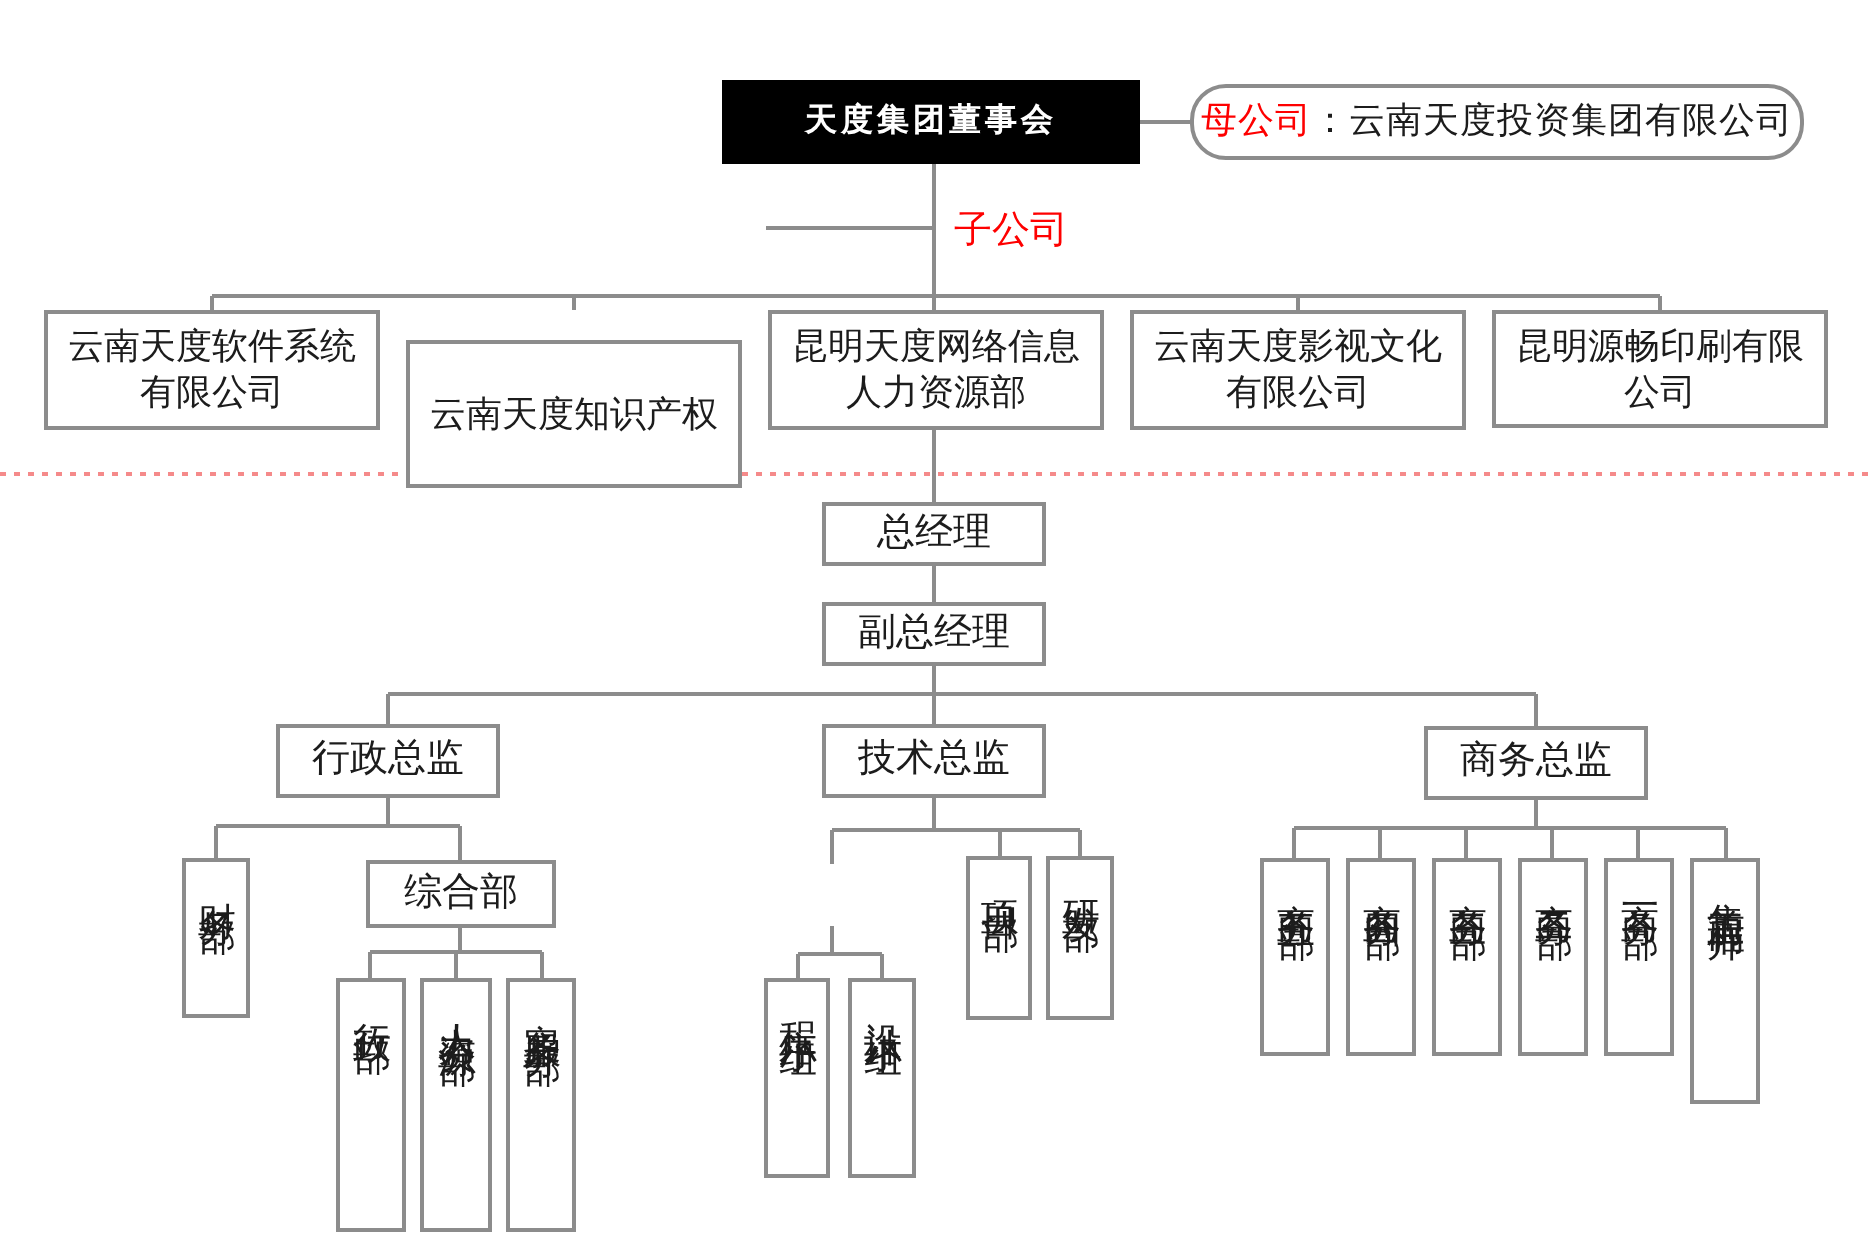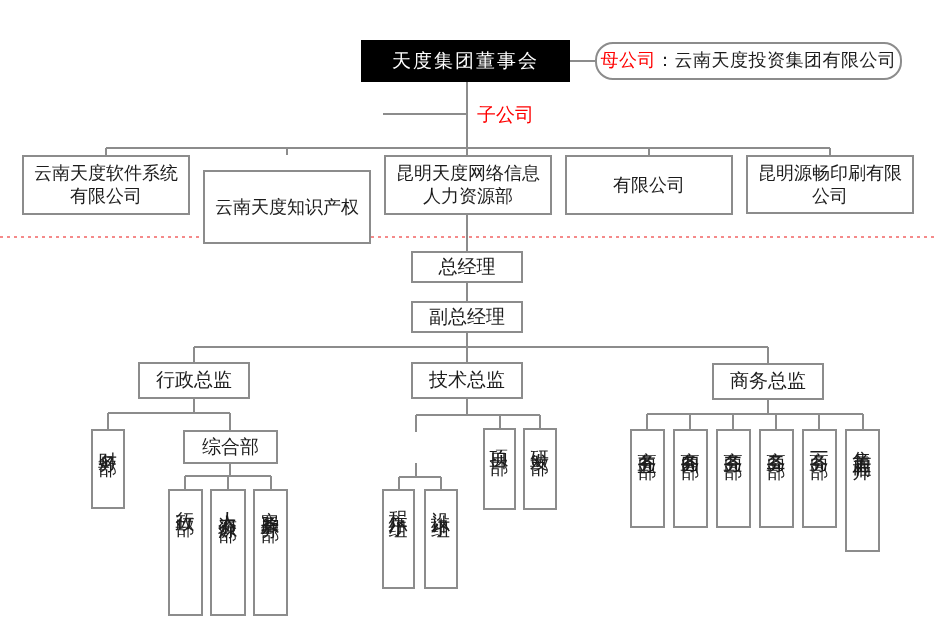--- a/index.html
+++ b/index.html
@@ -46,22 +46,23 @@
     align-items: center;
     justify-content: center;
     font-size: 19px;
     line-height: 1.2;
     white-space: nowrap;
   }
   .node.root {
     background: var(--root-bg);
     color: var(--root-fg);
     border-color: var(--root-bg);
-    font-size: 19px;
+    font-size: 16px;
     letter-spacing: 2px;
+    font-weight: bold;
   }
   .node.parent { font-size: 18px; letter-spacing: 0.5px; border-radius: 18px; }
   .node.small { font-size: 18px; }
   .node.two-line {
     flex-direction: column;
     font-size: 18px;
     line-height: 23px;
   }
   .node.vbox {
     align-items: flex-start;
@@ -148,20 +149,21 @@
     <span>有限公司</span>
   </div>
   <div class="node two-line" style="left:203px;top:170px;width:168px;height:74px">
     <span>云南天度知识产权</span>
   </div>
   <div class="node two-line" style="left:384px;top:155px;width:168px;height:60px">
     <span>昆明天度网络信息</span>
     <span>人力资源部</span>
   </div>
   <div class="node two-line" style="left:565px;top:155px;width:168px;height:60px">
+    <span>云南天度影视文化</span>
     <span>有限公司</span>
   </div>
   <div class="node two-line" style="left:746px;top:155px;width:168px;height:59px">
     <span>昆明源畅印刷有限</span>
     <span>公司</span>
   </div>
 
   <div class="node" style="left:411px;top:251px;width:112px;height:32px">总经理</div>
   <div class="node" style="left:411px;top:301px;width:112px;height:32px">副总经理</div>
 

